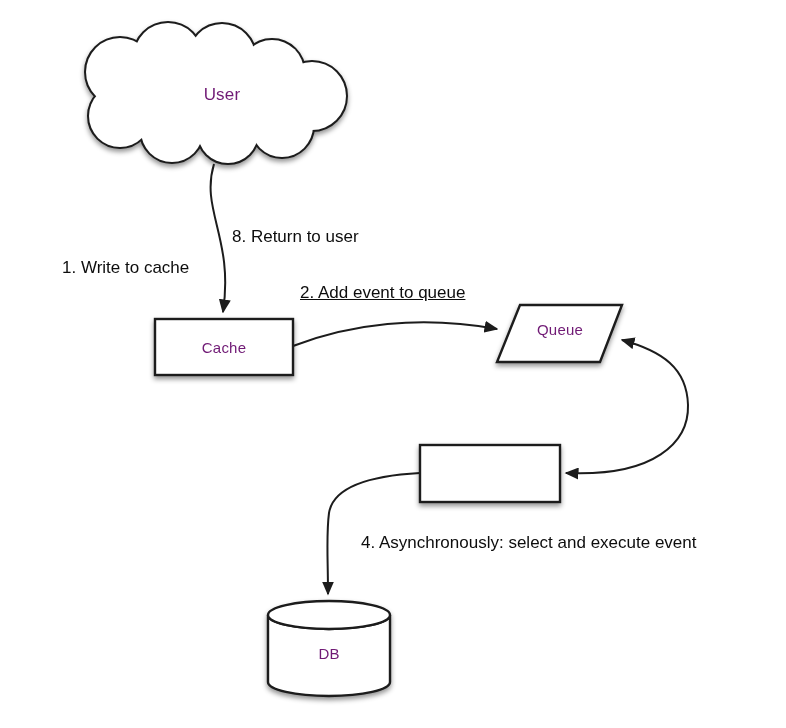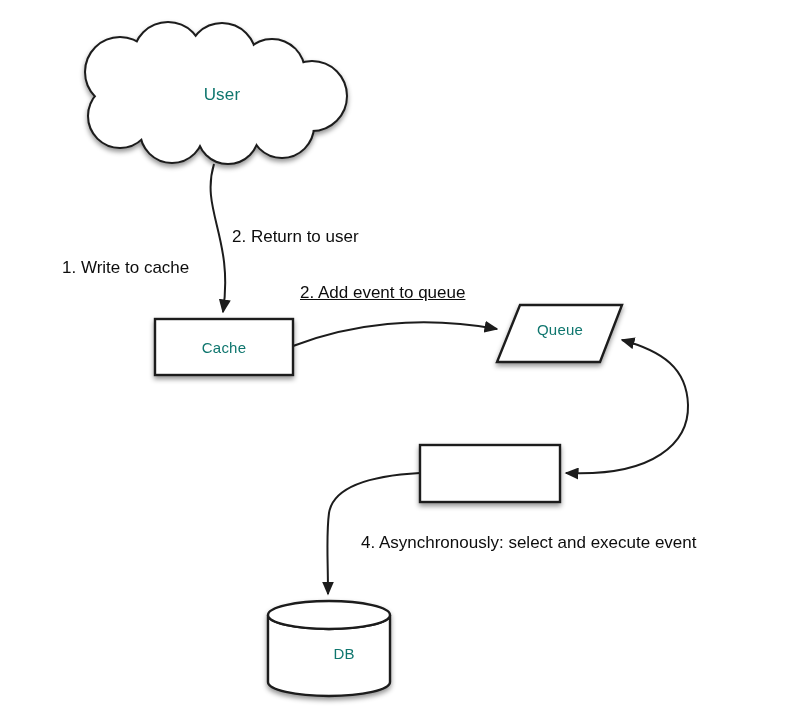--- a/index.html
+++ b/index.html
@@ -22,21 +22,21 @@
   }
   .shadow-soft {
     filter: drop-shadow(0.5px 3.5px 2.5px rgba(0,0,0,0.42));
   }
   .node-label {
     position: absolute;
     display: flex;
     align-items: center;
     justify-content: center;
     font-size: 15px;
-    color: #0f766e;
+    color: #701a75;
     letter-spacing: 0.2px;
     pointer-events: none;
     white-space: nowrap;
   }
   .node-label.user {
     font-size: 17px;
   }
   .step-label {
     position: absolute;
     font-size: 17px;
@@ -111,23 +111,23 @@
     </g>
   </svg>
 
   <div class="node-label user" style="left:162px; top:82px; width:120px; height:26px;">User</div>
 
   <div class="node-label" style="left:155px; top:319px; width:138px; height:56px;">Cache</div>
 
   <div class="node-label" style="left:504px; top:306px; width:112px; height:47px;">Queue</div>
 
 
-  <div class="node-label" style="left:294px; top:640px; width:100px; height:26px;">DB</div>
+  <div class="node-label" style="left:279px; top:640px; width:100px; height:26px;">DB</div>
 
   <div class="step-label" style="left:52px; top:258px;margin-left:10px;">1. Write to cache</div>
 
-  <div class="step-label" style="left:232px; top:227px;">2. Return to user</div>
+  <div class="step-label" style="left:232px; top:227px;">8. Return to user</div>
 
   <div class="step-label" style="left:300px; top:283px;text-decoration:underline;">2. Add event to queue</div>
 
   <div class="step-label" style="left:361px; top:533px;">4. Asynchronously: select and execute event</div>
 
 </div>
 
 </body></html>

